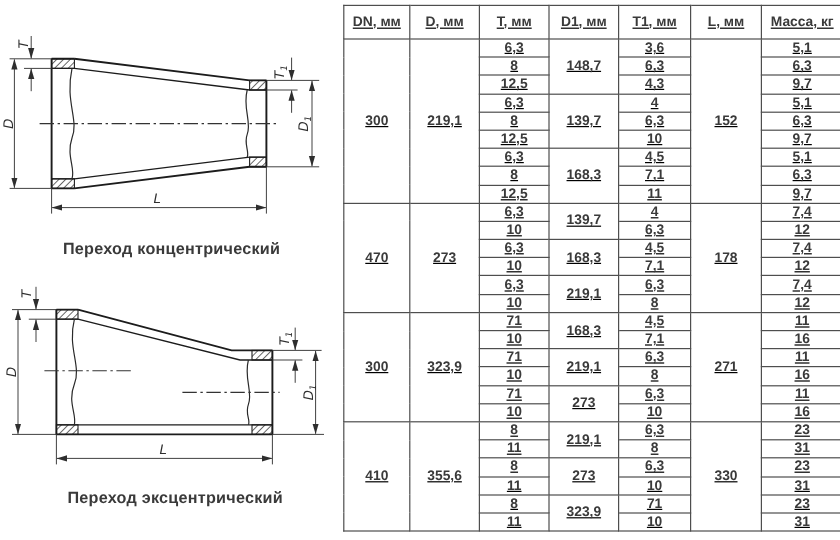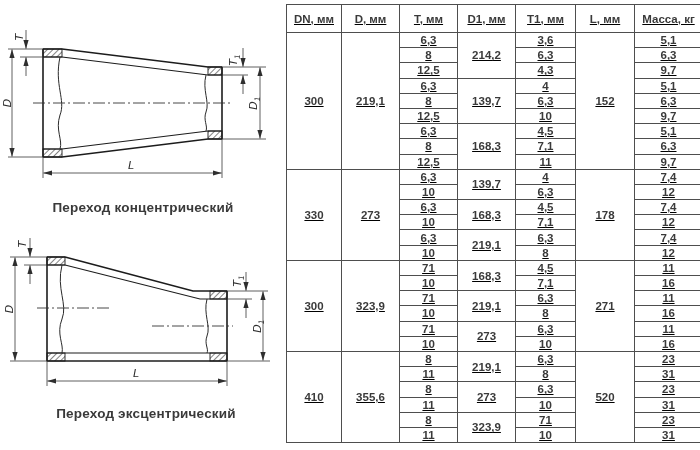--- a/index.html
+++ b/index.html
@@ -162,21 +162,21 @@
           <th>T1, мм</th>
           <th>L, мм</th>
           <th>Масса, кг</th>
         </tr>
     </thead>
     <tbody>
         <tr>
           <td rowspan="9">300</td>
           <td rowspan="9">219,1</td>
           <td>6,3</td>
-          <td rowspan="3">214,2</td>
+          <td rowspan="3">148,7</td>
           <td>3,6</td>
           <td rowspan="9">152</td>
           <td>5,1</td>
         </tr>
         <tr>
           <td>8</td>
           <td>6,3</td>
           <td>6,3</td>
         </tr>
         <tr>
@@ -210,21 +210,21 @@
           <td>8</td>
           <td>7,1</td>
           <td>6,3</td>
         </tr>
         <tr>
           <td>12,5</td>
           <td>11</td>
           <td>9,7</td>
         </tr>
         <tr>
-          <td rowspan="6">330</td>
+          <td rowspan="6">470</td>
           <td rowspan="6">273</td>
           <td>6,3</td>
           <td rowspan="2">139,7</td>
           <td>4</td>
           <td rowspan="6">178</td>
           <td>7,4</td>
         </tr>
         <tr>
           <td>10</td>
           <td>6,3</td>
@@ -287,21 +287,21 @@
           <td>10</td>
           <td>10</td>
           <td>16</td>
         </tr>
         <tr>
           <td rowspan="6">410</td>
           <td rowspan="6">355,6</td>
           <td>8</td>
           <td rowspan="2">219,1</td>
           <td>6,3</td>
-          <td rowspan="6">520</td>
+          <td rowspan="6">330</td>
           <td>23</td>
         </tr>
         <tr>
           <td>11</td>
           <td>8</td>
           <td>31</td>
         </tr>
         <tr>
           <td>8</td>
           <td rowspan="2">273</td>

